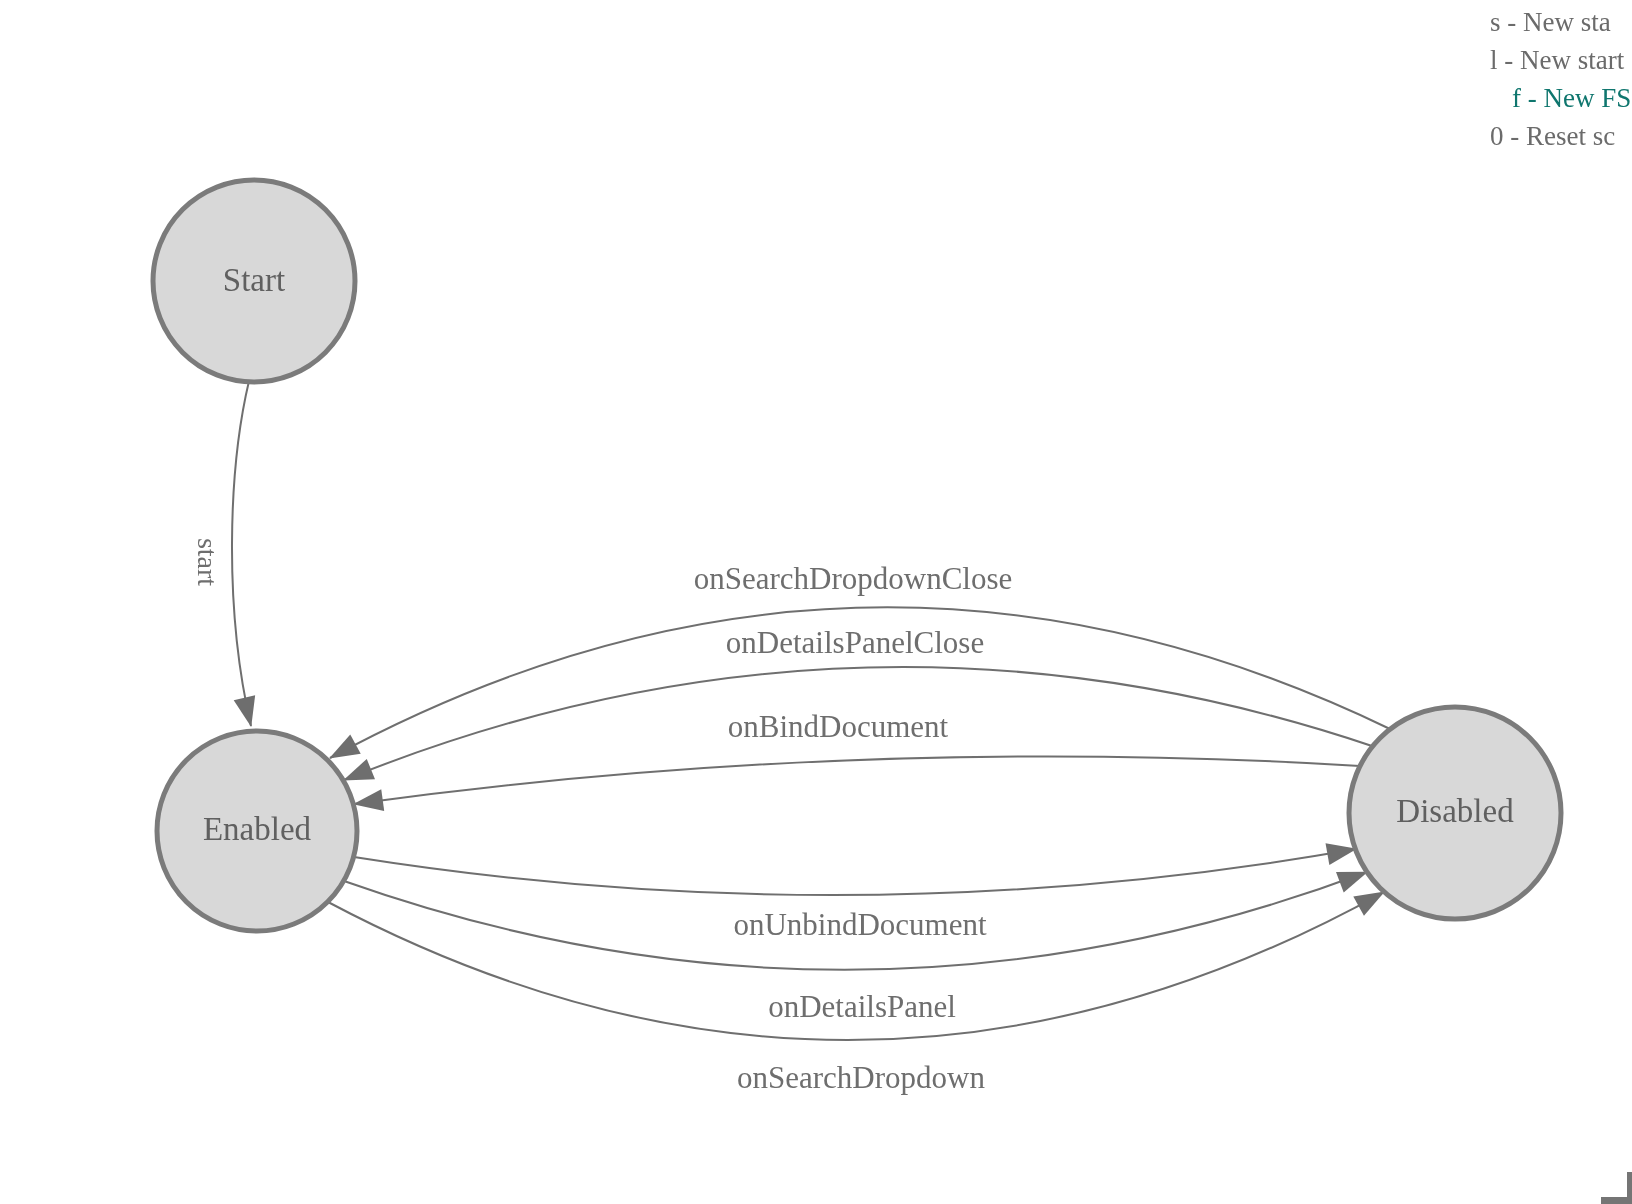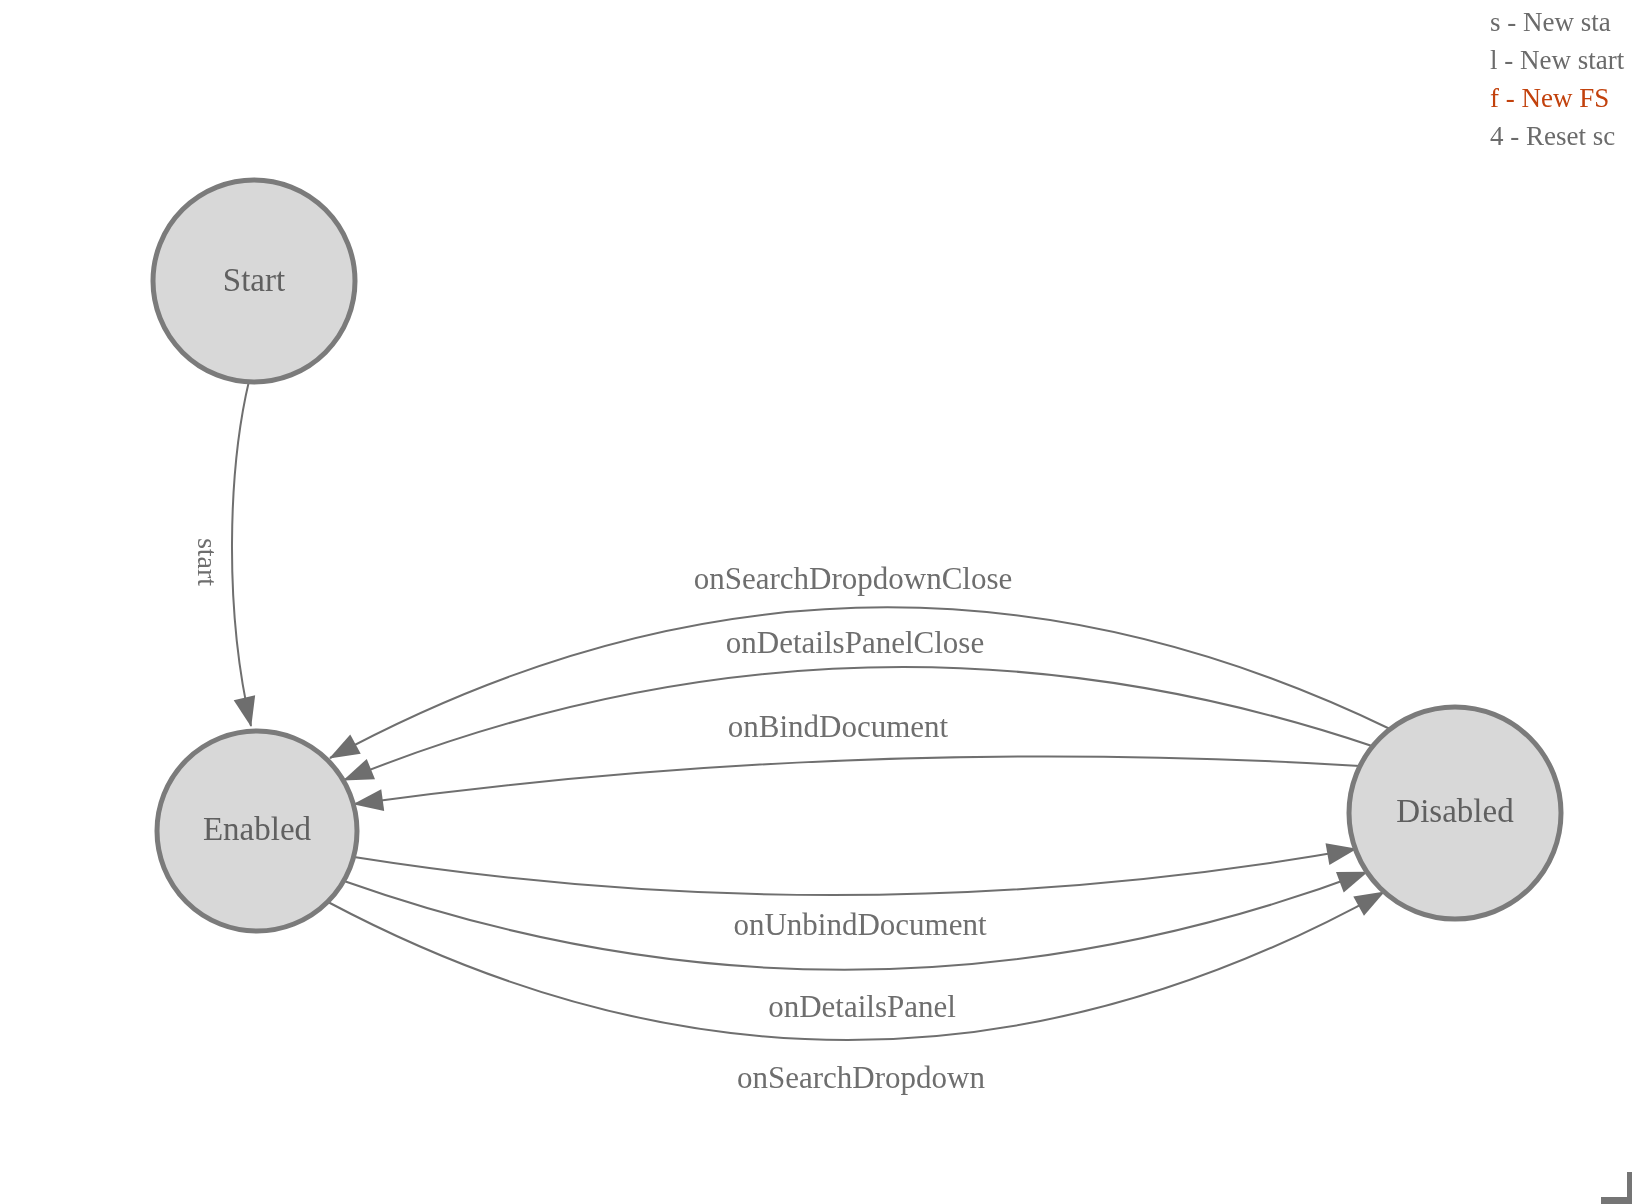--- a/index.html
+++ b/index.html
@@ -97,19 +97,19 @@
         <text x="838" y="737" fill="#6e6e6e" text-anchor="middle" class="edge-label">onBindDocument</text>
         <text x="860" y="935" fill="#6e6e6e" text-anchor="middle" class="edge-label">onUnbindDocument</text>
         <text x="862" y="1017" fill="#6e6e6e" text-anchor="middle" class="edge-label">onDetailsPanel</text>
         <text x="861" y="1088" fill="#6e6e6e" text-anchor="middle" class="edge-label">onSearchDropdown</text>
       </g>
   </svg>
 
   <div class="legend">
     <div class="legend-line" style="color: rgb(107, 107, 107);">s - New sta</div>
     <div class="legend-line" style="color: rgb(107, 107, 107);">l - New start</div>
-    <div class="legend-line" style="color: #c2410c;">f - New FS</div>
-    <div class="legend-line" style="color: rgb(107, 107, 107);">4 - Reset sc</div>
+    <div class="legend-line" style="color: #0f766e; margin-left: 22px;">f - New FS</div>
+    <div class="legend-line" style="color: rgb(107, 107, 107);">0 - Reset sc</div>
   </div>
 
   <div class="corner-v"></div>
   <div class="corner-h"></div>
 </div>
 
 </body></html>

